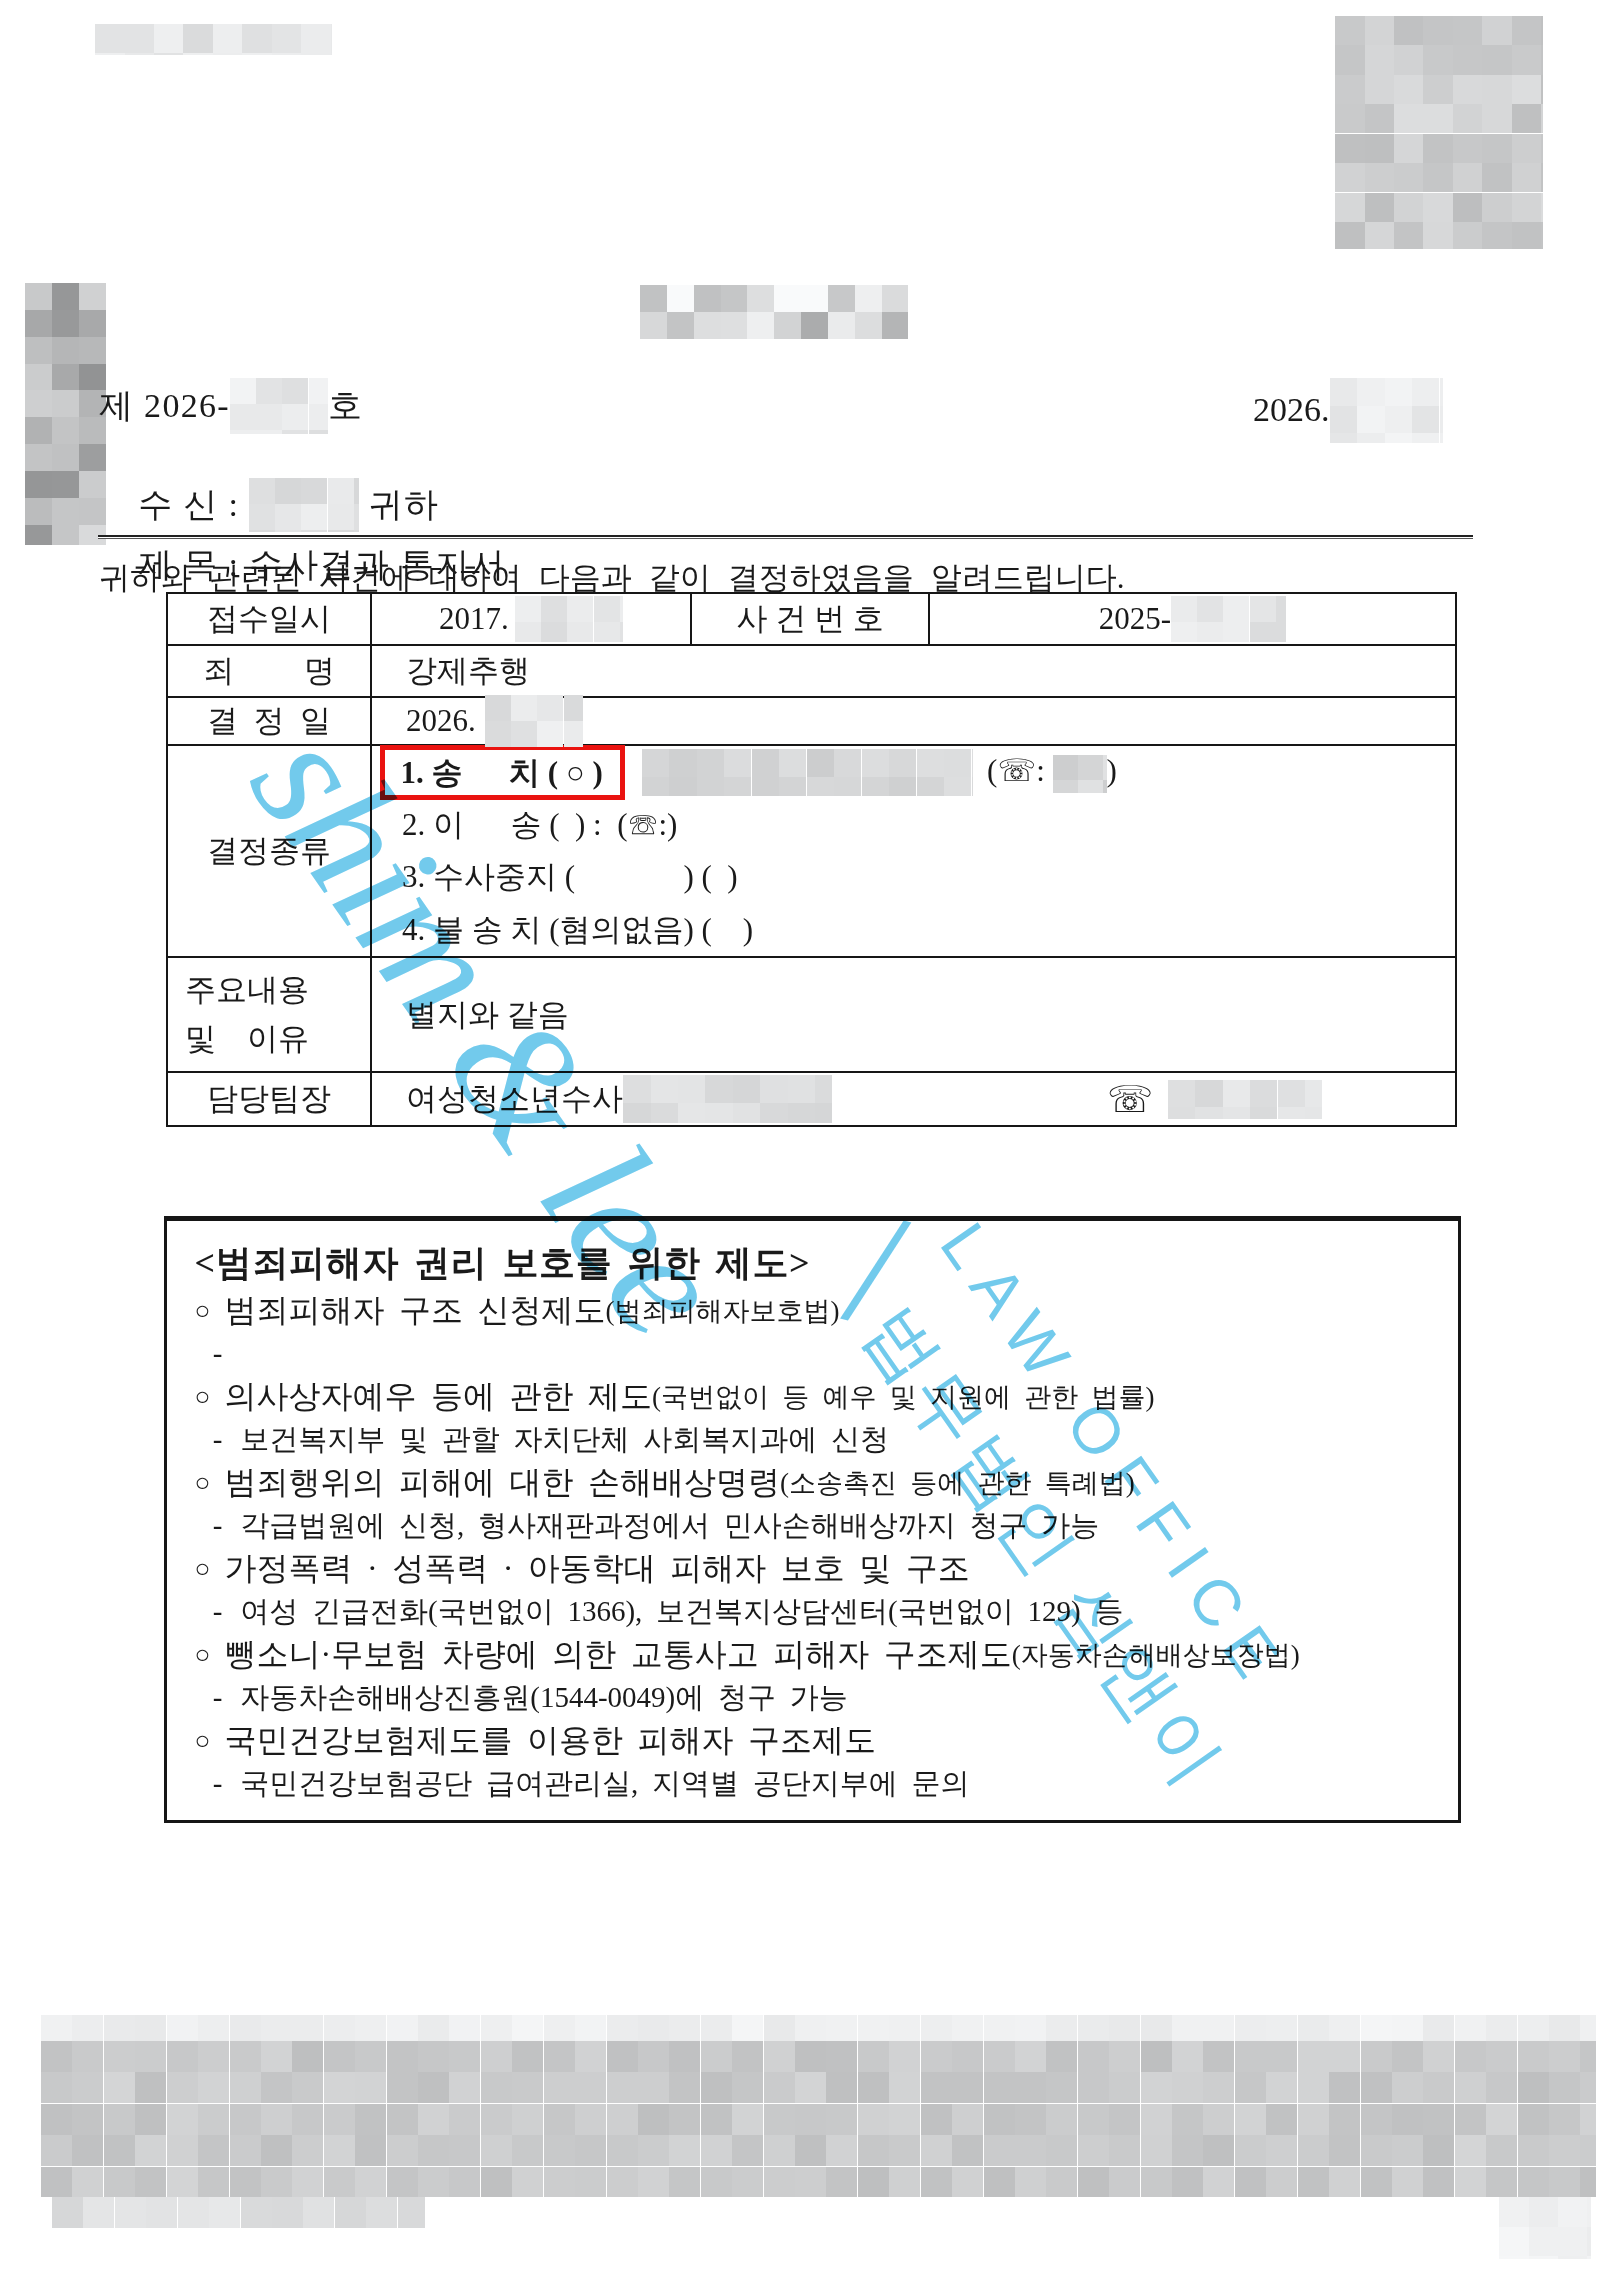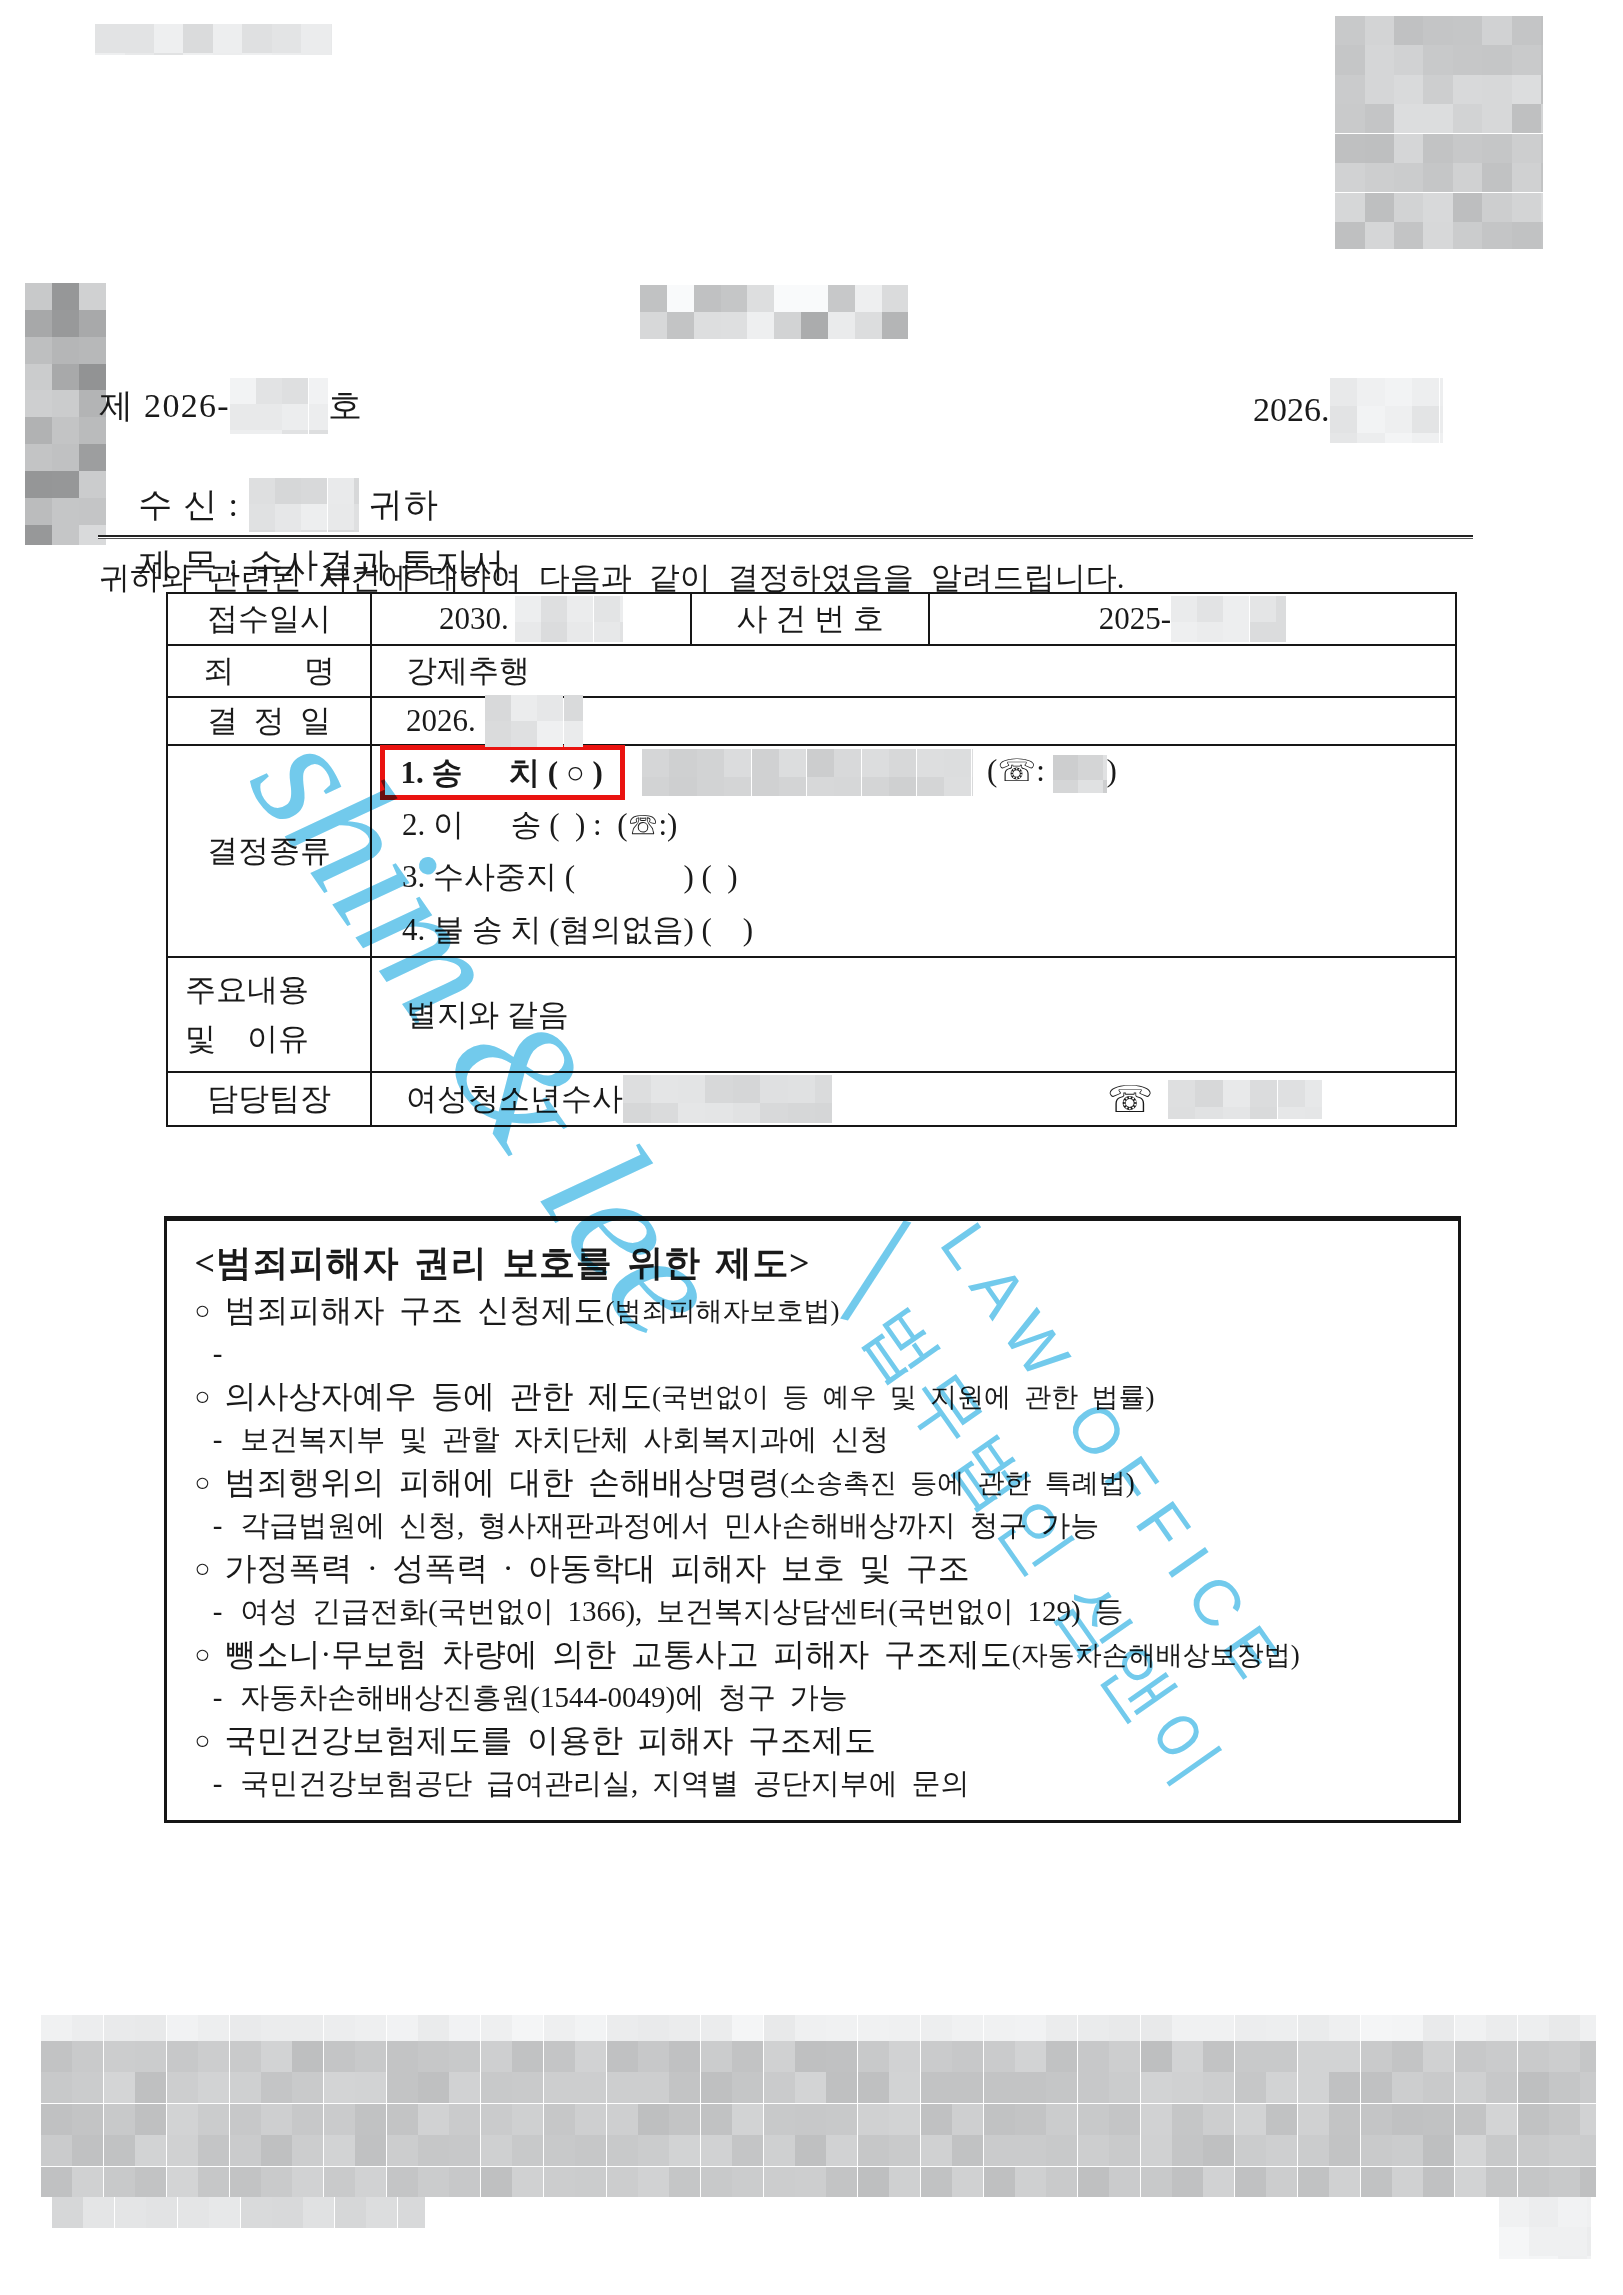--- a/index.html
+++ b/index.html
@@ -553,21 +553,21 @@
   <div class="h-line pre" style="top:504px;">
     <span>제 목 : </span><span>수사결과 통지서</span>
   </div>
   <div class="hr"></div>
   <div class="intro">귀하와 관련된 사건에 대하여 다음과 같이 결정하였음을 알려드립니다.</div>
 
   <div class="tbl">
     <div class="tr r1">
       <div class="th pre">접수일시</div>
       <div class="td" style="flex:0 0 318px;width:318px;justify-content:center;padding-left:0;">
-        <span>2030.</span>
+        <span>2017.</span>
           <i class="rd" style="width:108px;height:46px;margin-left:6.5px;">
             <div style="position: absolute; left: 0px; top: 0px; width: 26px; height: 26px; background: rgb(237, 238, 239);"></div>
             <div style="position: absolute; left: 26px; top: 0px; width: 26px; height: 26px; background: rgb(222, 223, 224);"></div>
             <div style="position: absolute; left: 52px; top: 0px; width: 26px; height: 26px; background: rgb(235, 236, 237);"></div>
             <div style="position: absolute; left: 79px; top: 0px; width: 26px; height: 26px; background: rgb(227, 228, 229);"></div>
             <div style="position: absolute; left: 105px; top: 0px; width: 26px; height: 26px; background: rgb(236, 237, 238);"></div>
             <div style="position: absolute; left: 0px; top: 26px; width: 26px; height: 26px; background: rgb(232, 233, 234);"></div>
             <div style="position: absolute; left: 26px; top: 26px; width: 26px; height: 26px; background: rgb(219, 220, 221);"></div>
             <div style="position: absolute; left: 52px; top: 26px; width: 26px; height: 26px; background: rgb(232, 233, 234);"></div>
             <div style="position: absolute; left: 79px; top: 26px; width: 26px; height: 26px; background: rgb(231, 232, 233);"></div>

